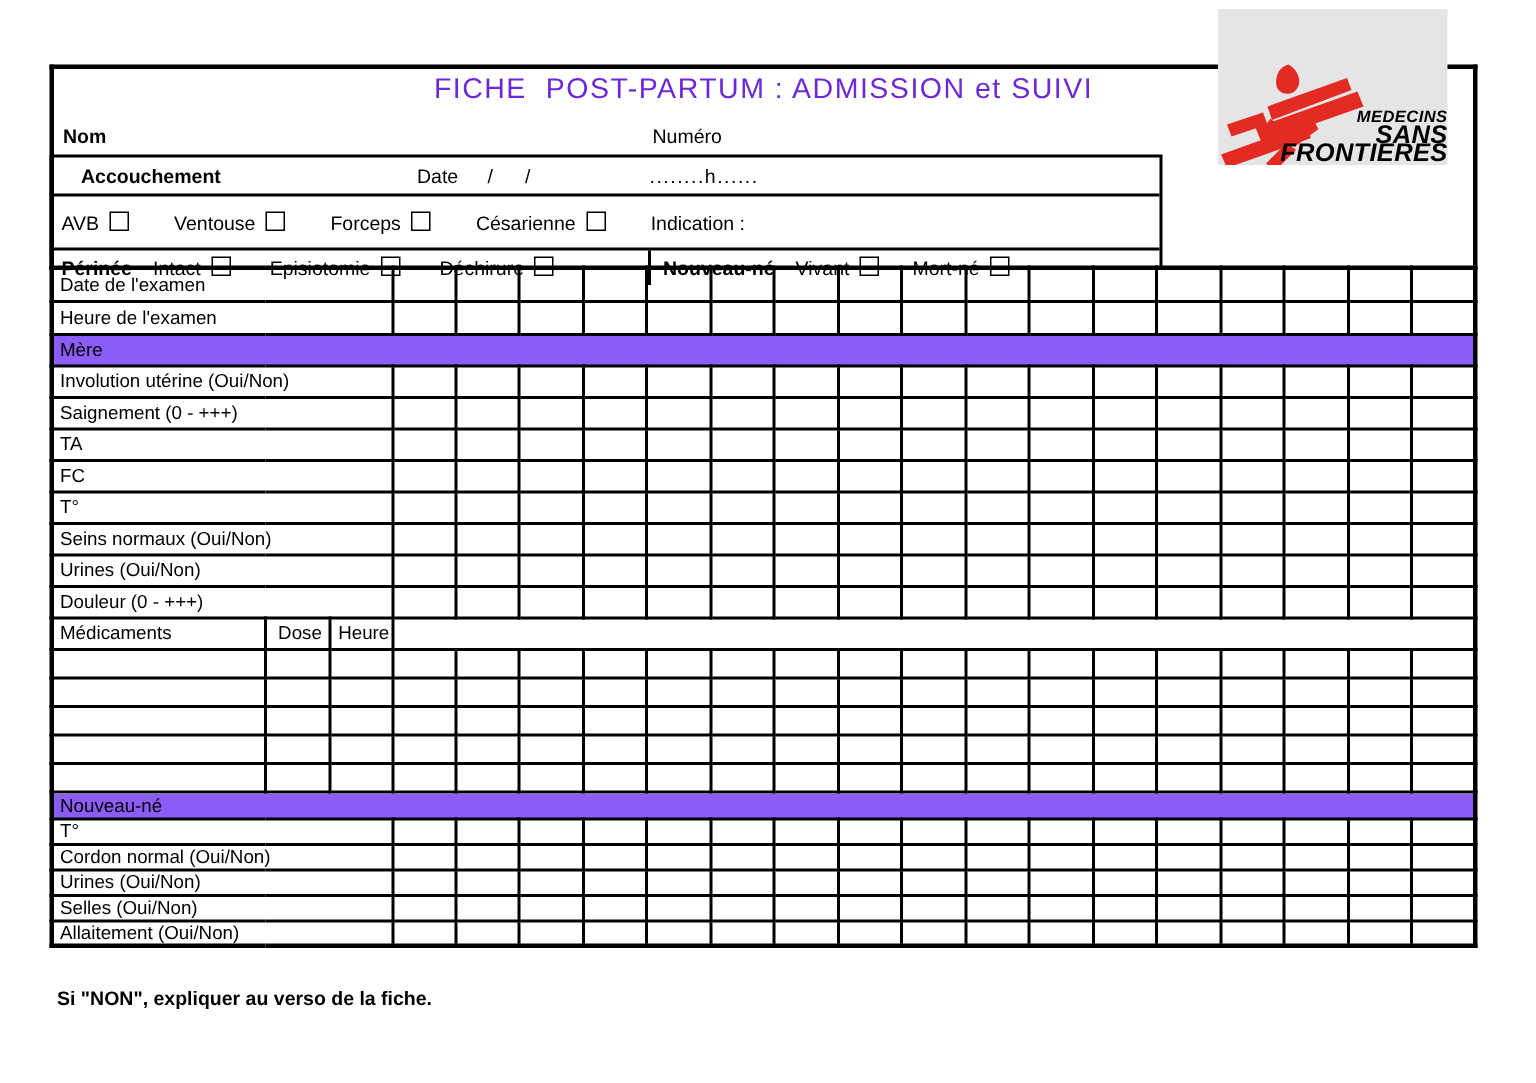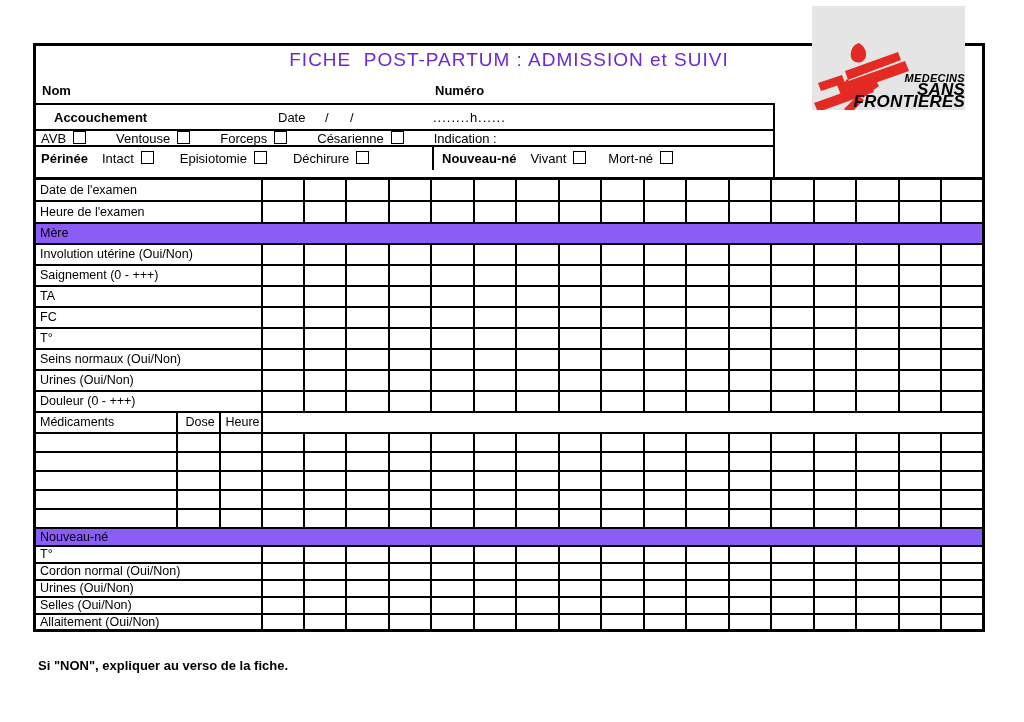--- a/index.html
+++ b/index.html
@@ -12,28 +12,28 @@
     position:absolute;left:33px;top:43px;width:952px;height:134px;
     box-sizing:border-box;
     border-top:3px solid #000;border-left:3px solid #000;border-right:3px solid #000;
   }
   .form-title{
     position:absolute;left:0;top:3px;width:100%;text-align:center;
     font-size:19px;letter-spacing:1px;color:#6d28d9;white-space:pre;
   }
   .nom-row{position:absolute;left:0;top:30px;width:739px;height:27px;}
   .nom-label{position:absolute;left:6px;top:7px;font-weight:bold;font-size:13px;}
-  .numero-label{position:absolute;left:399px;top:7px;font-weight:bold;font-size:13px;}
+  .numero-label{position:absolute;left:399px;top:7px;font-weight:normal;font-size:13px;}
   .acc-box{
     position:absolute;left:-3px;top:57px;width:742px;height:77px;
     box-sizing:border-box;border:2px solid #000;
   }
   .acc-row{position:relative;box-sizing:border-box;width:100%;}
   .acc-row1{height:26px;border-bottom:2px solid #000;}
-  .acc-row2{height:16px;border-bottom:2px solid #000;display:flex;align-items:center;padding-left:6px;}
+  .acc-row2{height:36px;border-bottom:2px solid #000;display:flex;align-items:center;padding-left:6px;}
   .acc-row3{height:23px;display:flex;}
   .acc-label{position:absolute;left:19px;top:5px;font-weight:bold;font-size:13px;}
   .date-label{position:absolute;left:243px;top:5px;font-size:13px;}
   .slash1{position:absolute;left:290px;top:5px;font-size:13px;}
   .slash2{position:absolute;left:315px;top:5px;font-size:13px;}
   .hour-dots{position:absolute;left:398px;top:5px;font-size:13px;letter-spacing:1px;}
   .cb{
     display:inline-block;width:11px;height:11px;border:1.5px solid #000;
     margin-left:7px;vertical-align:-1px;background:#fff;
   }

